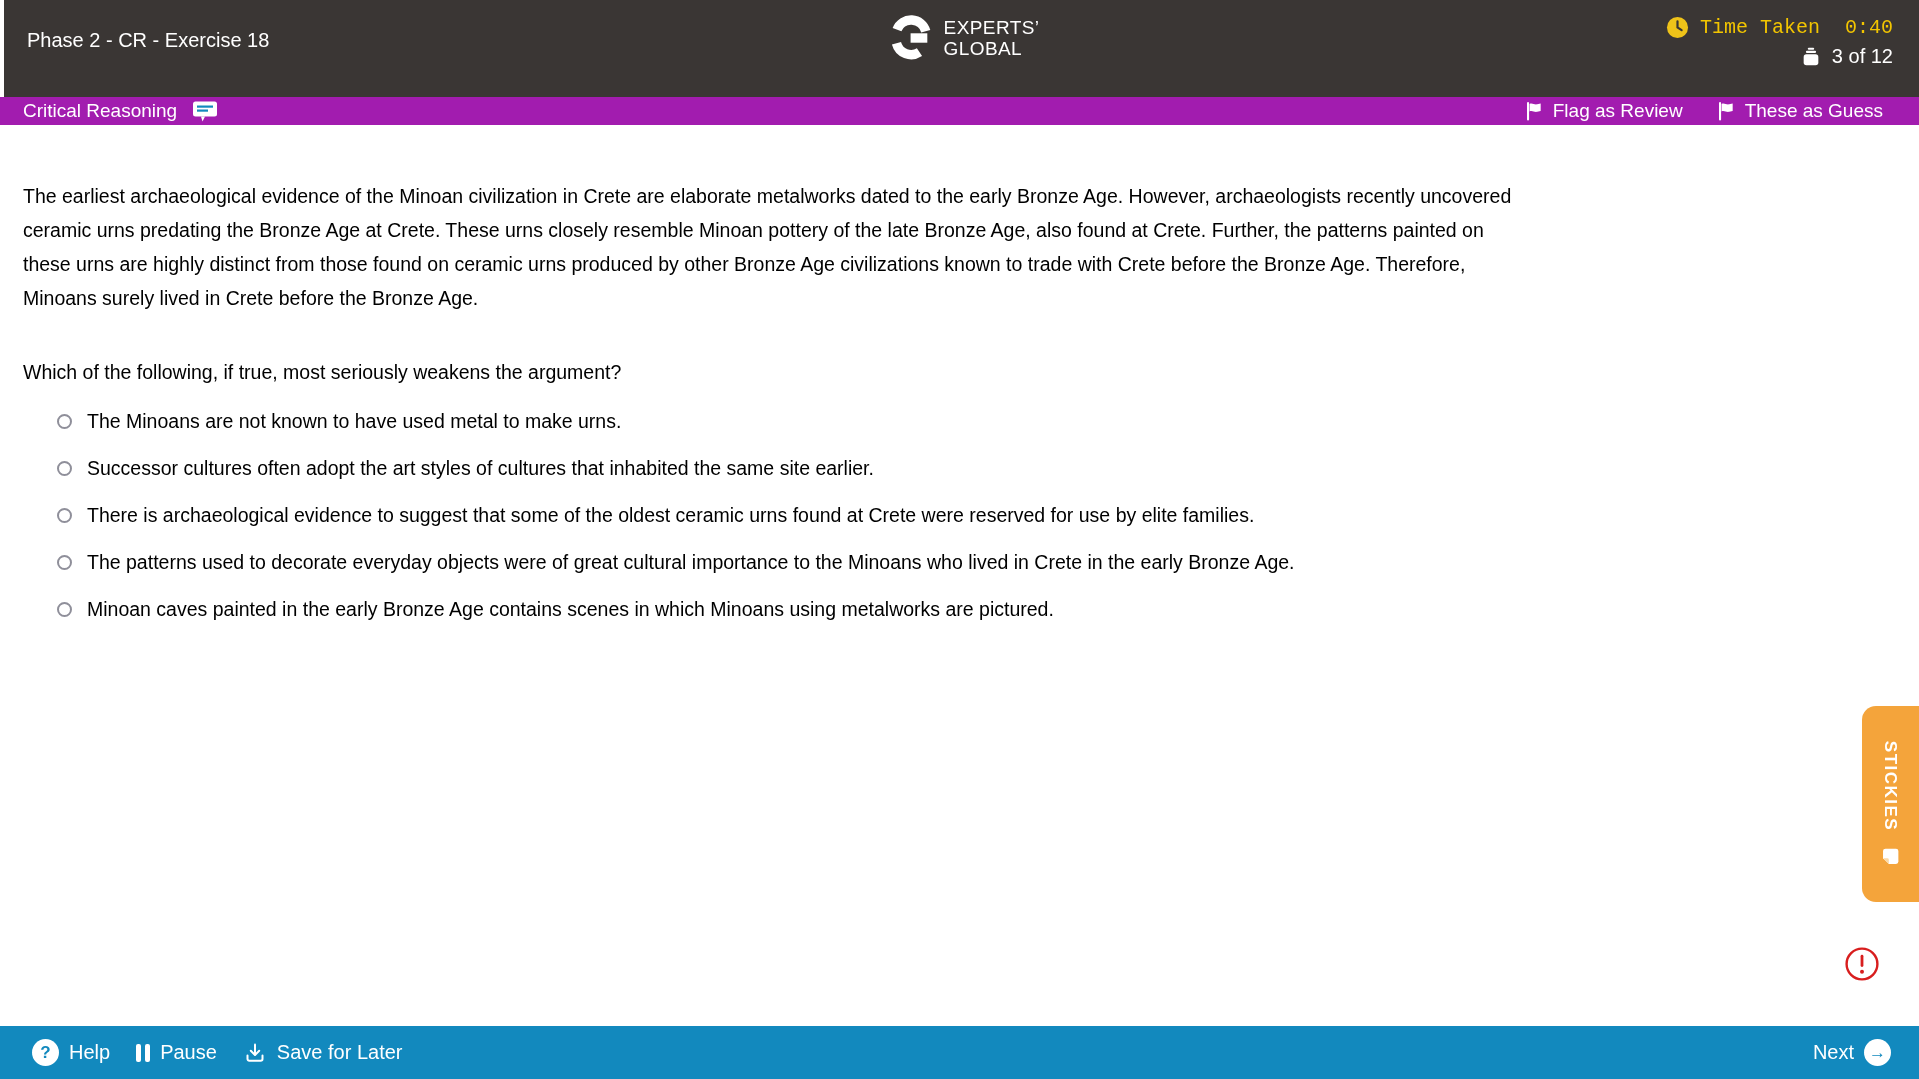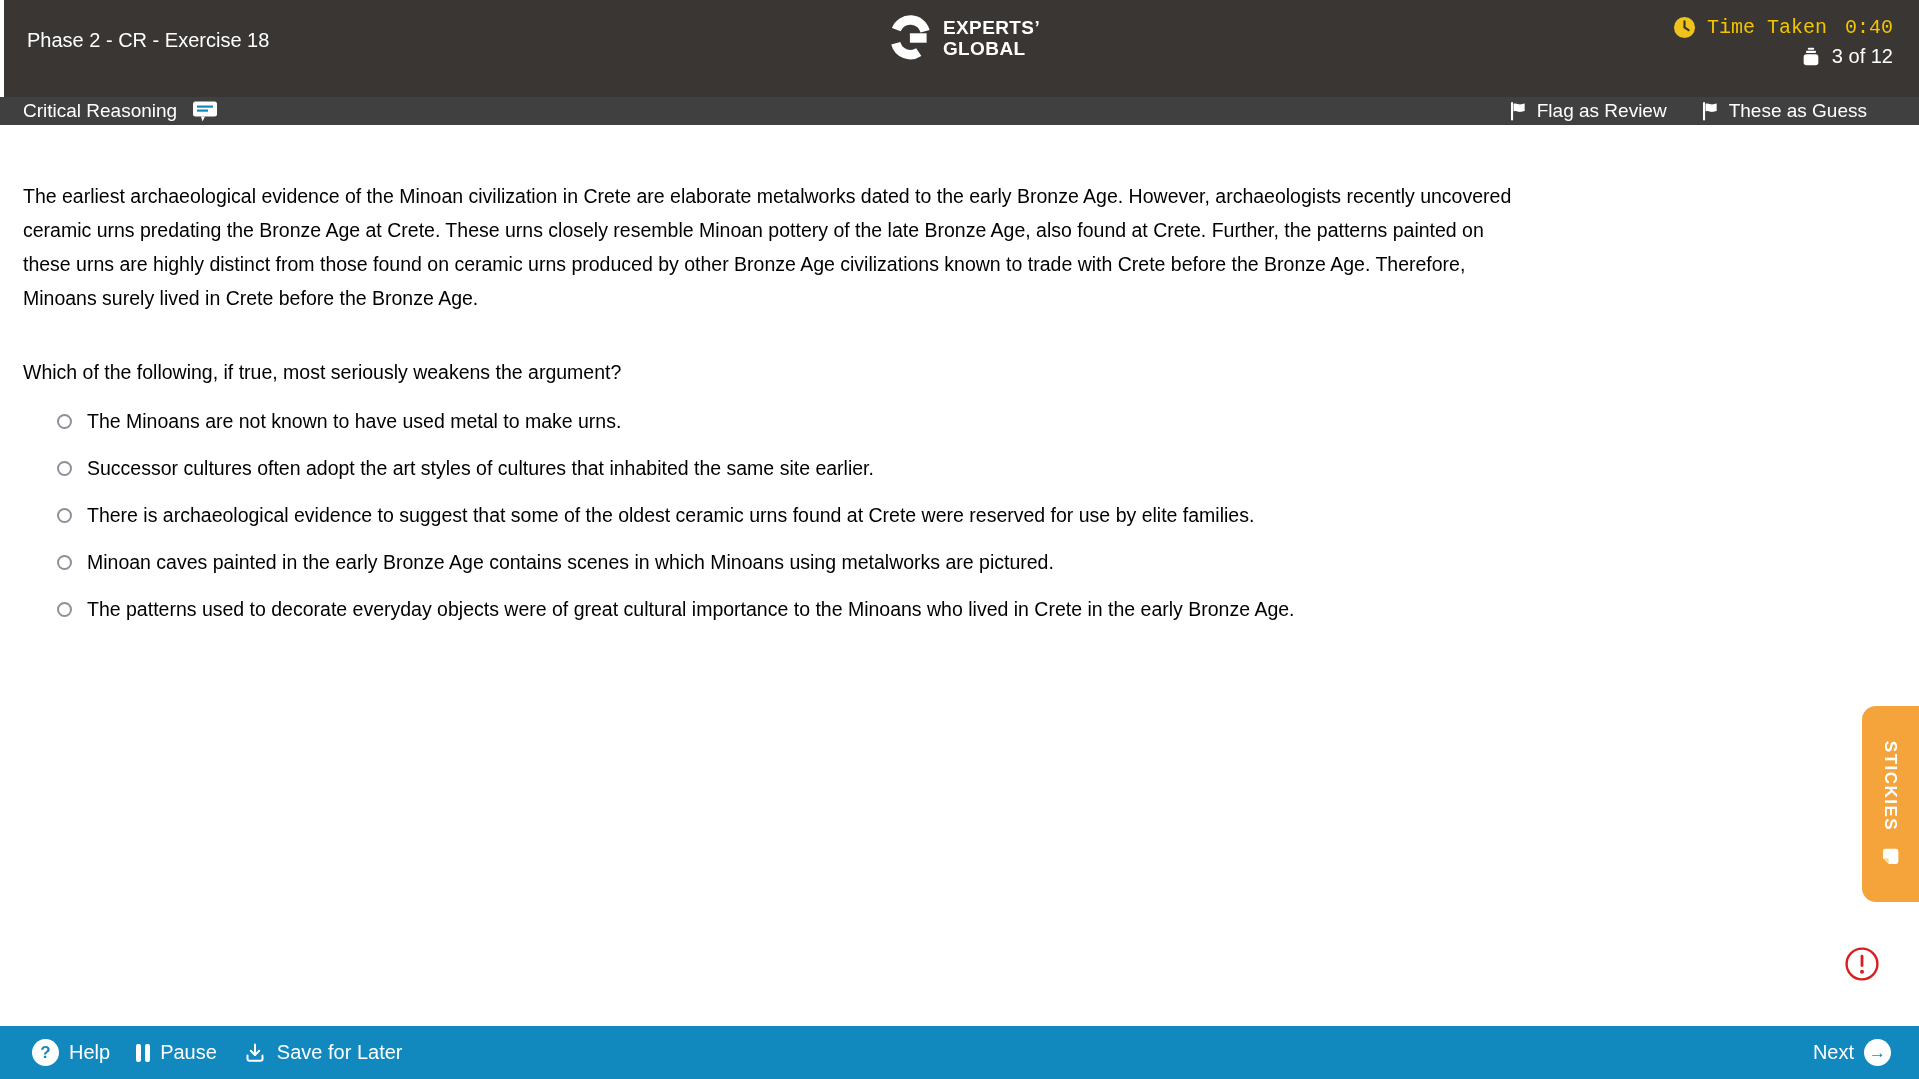--- a/index.html
+++ b/index.html
@@ -5,29 +5,29 @@
 <style>
   * { margin:0; padding:0; box-sizing:border-box; }
   html,body { background:#ffffff; }
   body { font-family:"Liberation Sans", sans-serif; }
   .screen { position:relative; width:1919px; height:1079px; background:#fff; overflow:hidden; }
 
   
   .topbar { position:absolute; top:0; left:4px; width:100%; height:122px; background:#3a3634; }
   .topbar-title { position:absolute; left:23px; top:29px; color:#ffffff; font-size:20px; }
   .logo { position:absolute; left:50%; top:15px; transform:translateX(-50%); display:flex; align-items:center; gap:10px; }
-  .logo-text { color:#ffffff; font-weight:700; font-size:19px; line-height:21px; letter-spacing:0.4px; }
+  .logo-text { color:#ffffff; font-weight:400; font-size:19px; line-height:21px; letter-spacing:0.4px; }
   .top-right { position:absolute; right:30px; top:16px; display:flex; flex-direction:column; align-items:flex-end; gap:6px; }
   .time-row { display:flex; align-items:center; gap:11px; color:#f2c500; font-size:20px;font-family:Liberation Mono, monospace; }
-  .time-value { margin-left:7px; }
+  .time-value { margin-left:14px; }
   .count-row { display:flex; align-items:center; gap:10px; color:#ffffff; font-size:20px; }
 
   
-  .subbar { position:absolute; top:97px; left:0; width:100%; height:28px; background:#404040; color:#fff;
-            display:flex; align-items:center; justify-content:space-between; padding:0 52px 0 23px; font-size:19px; }
+  .subbar { position:absolute; top:97px; left:0; width:100%; height:28px; background:#a21caf; color:#fff;
+            display:flex; align-items:center; justify-content:space-between; padding:0 36px 0 23px; font-size:19px; }
   .subbar-left { display:flex; align-items:center; gap:15px; }
   .subbar-right { display:flex; align-items:center; gap:34px; }
   .flag-group { display:flex; align-items:center; gap:9px; cursor:pointer; }
 
   
   .content { position:absolute; top:150px; left:23px; width:1495px; color:#000; }
   .passage { margin-top:29px; font-size:19.5px; line-height:34px; }
   .prompt { margin-top:44px; font-size:19.5px; line-height:27px; }
   .options { margin-top:12px; padding-left:34px; }
   .option { display:flex; align-items:center; height:47px; cursor:pointer; }
@@ -148,25 +148,25 @@
       <div class="option">
         <span class="radio"></span>
         <span class="option-label">Successor cultures often adopt the art styles of cultures that inhabited the same site earlier.</span>
       </div>
       <div class="option">
         <span class="radio"></span>
         <span class="option-label">There is archaeological evidence to suggest that some of the oldest ceramic urns found at Crete were reserved for use by elite families.</span>
       </div>
       <div class="option">
         <span class="radio"></span>
+        <span class="option-label">The patterns used to decorate everyday objects were of great cultural importance to the Minoans who lived in Crete in the early Bronze Age.</span>
+      </div>
+      <div class="option">
+        <span class="radio"></span>
         <span class="option-label">Minoan caves painted in the early Bronze Age contains scenes in which Minoans using metalworks are pictured.</span>
-      </div>
-      <div class="option">
-        <span class="radio"></span>
-        <span class="option-label">The patterns used to decorate everyday objects were of great cultural importance to the Minoans who lived in Crete in the early Bronze Age.</span>
       </div>
     </div>
   </div>
 
   <div class="stickies">
     <div class="stickies-inner">
       <span class="stickies-label">STICKIES</span>
       <span>
         <svg width="23" height="23" viewBox="0 0 24 24">
           <path d="M4 6.5 A2.5 2.5 0 0 1 6.5 4 h11 A2.5 2.5 0 0 1 20 6.5 v7.5 l-6 6 H6.5 A2.5 2.5 0 0 1 4 17.5 Z" fill="#ffffff"></path>

